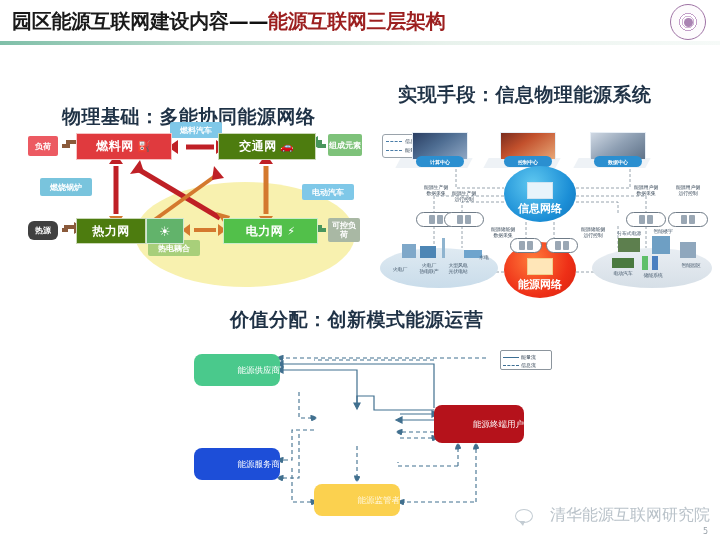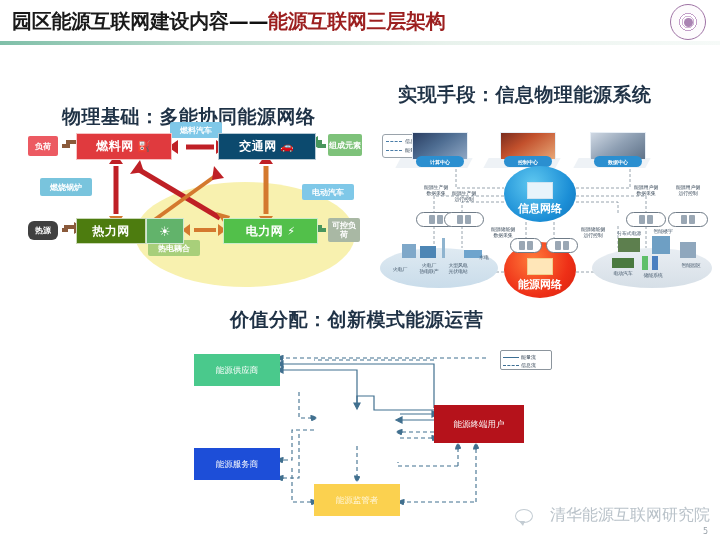--- a/index.html
+++ b/index.html
@@ -57,21 +57,21 @@
     position:absolute; left:117px; top:60px; width:220px; height:105px;
     background:#f7f0a8; border-radius:50%; opacity:.92;
   }
   .node {
     position:absolute; color:#fff; font-weight:bold; font-size:12px;
     display:flex; align-items:center; justify-content:center; gap:4px;
     border:1px solid rgba(255,255,255,.7);
     letter-spacing:.5px;
   }
   .node.fuel   { left:58px;  top:11px; width:96px;  height:27px; background:#e03a3e; }
-  .node.trans  { left:200px; top:11px; width:98px;  height:27px; background:#0c4a6e; }
+  .node.trans  { left:200px; top:11px; width:98px;  height:27px; background:#4d7c0f; }
   .node.heat   { left:58px;  top:96px; width:70px;  height:26px; background:#4d7c0f; }
   .node.heat2  { left:128px; top:96px; width:38px;  height:26px; background:#62b36b; }
   .node.power  { left:205px; top:96px; width:95px;  height:26px; background:#52c04a; }
 
   .mini {
     position:absolute; font-size:8px; font-weight:bold; color:#fff;
     display:flex; align-items:center; justify-content:center; text-align:center;
     line-height:9px; border-radius:2px; padding:1px;
   }
   .mini.load-l    { left:10px;  top:14px; width:30px; height:20px; background:#ec5a62; }
@@ -141,22 +141,22 @@
     position:absolute; border-radius:50%;
     background:linear-gradient(to bottom,#dfeaf2,#c9dcea);
   }
   .platform.right { background:linear-gradient(to bottom,#e9eef3,#d6dfe7); }
   .pbit { position:absolute; }
 
   
   #diagram-value { position:absolute; left:186px; top:348px; width:360px; height:172px; }
   .vbox {
     position:absolute; display:flex; flex-direction:column;
-    align-items:center; justify-content:center; color:#ffffff;
-    font-size:8.5px; line-height:11px; text-align:center; font-weight:normal;
+    align-items:flex-end; justify-content:center; color:#ffffff;
+    font-size:8.5px; line-height:11px; text-align:center; font-weight:normal;border-radius:8px;
   }
   .vbox.supplier { left:8px;  top:6px;  width:86px; height:32px; background:#4ac98c; }
   .vbox.service  { left:8px;  top:100px;width:86px; height:32px; background:#1d4ed8; }
   .vbox.platform3{ left:128px;top:57px; width:86px; height:38px; background:#4ac98c; }
   .vbox.regulator{ left:128px;top:136px;width:86px; height:32px; background:#fbd14f; color:#fff6da; }
   .vbox.enduser  { left:248px;top:57px; width:90px; height:38px; background:#b5121b; }
   .v-legend {
     position:absolute; right:-6px; top:2px; width:52px; height:20px;
     border:1px solid #8c959d; background:#fff; border-radius:2px;
     font-size:5px; color:#2a3c4e; padding:2px 2px; line-height:8px;

